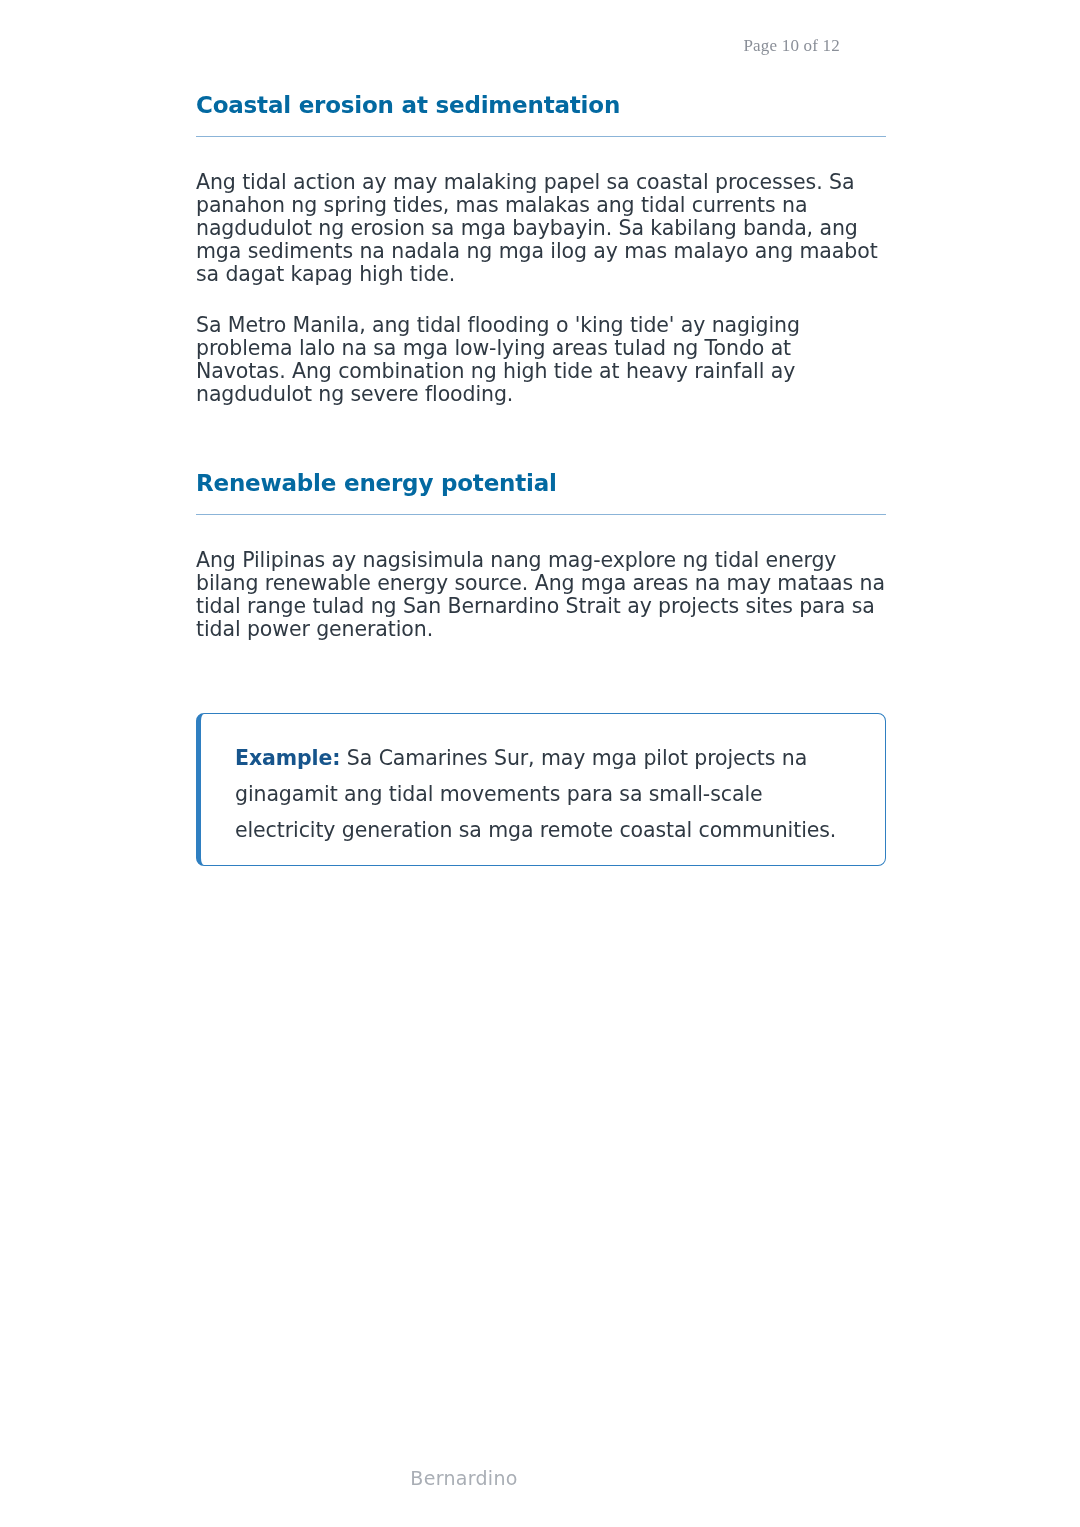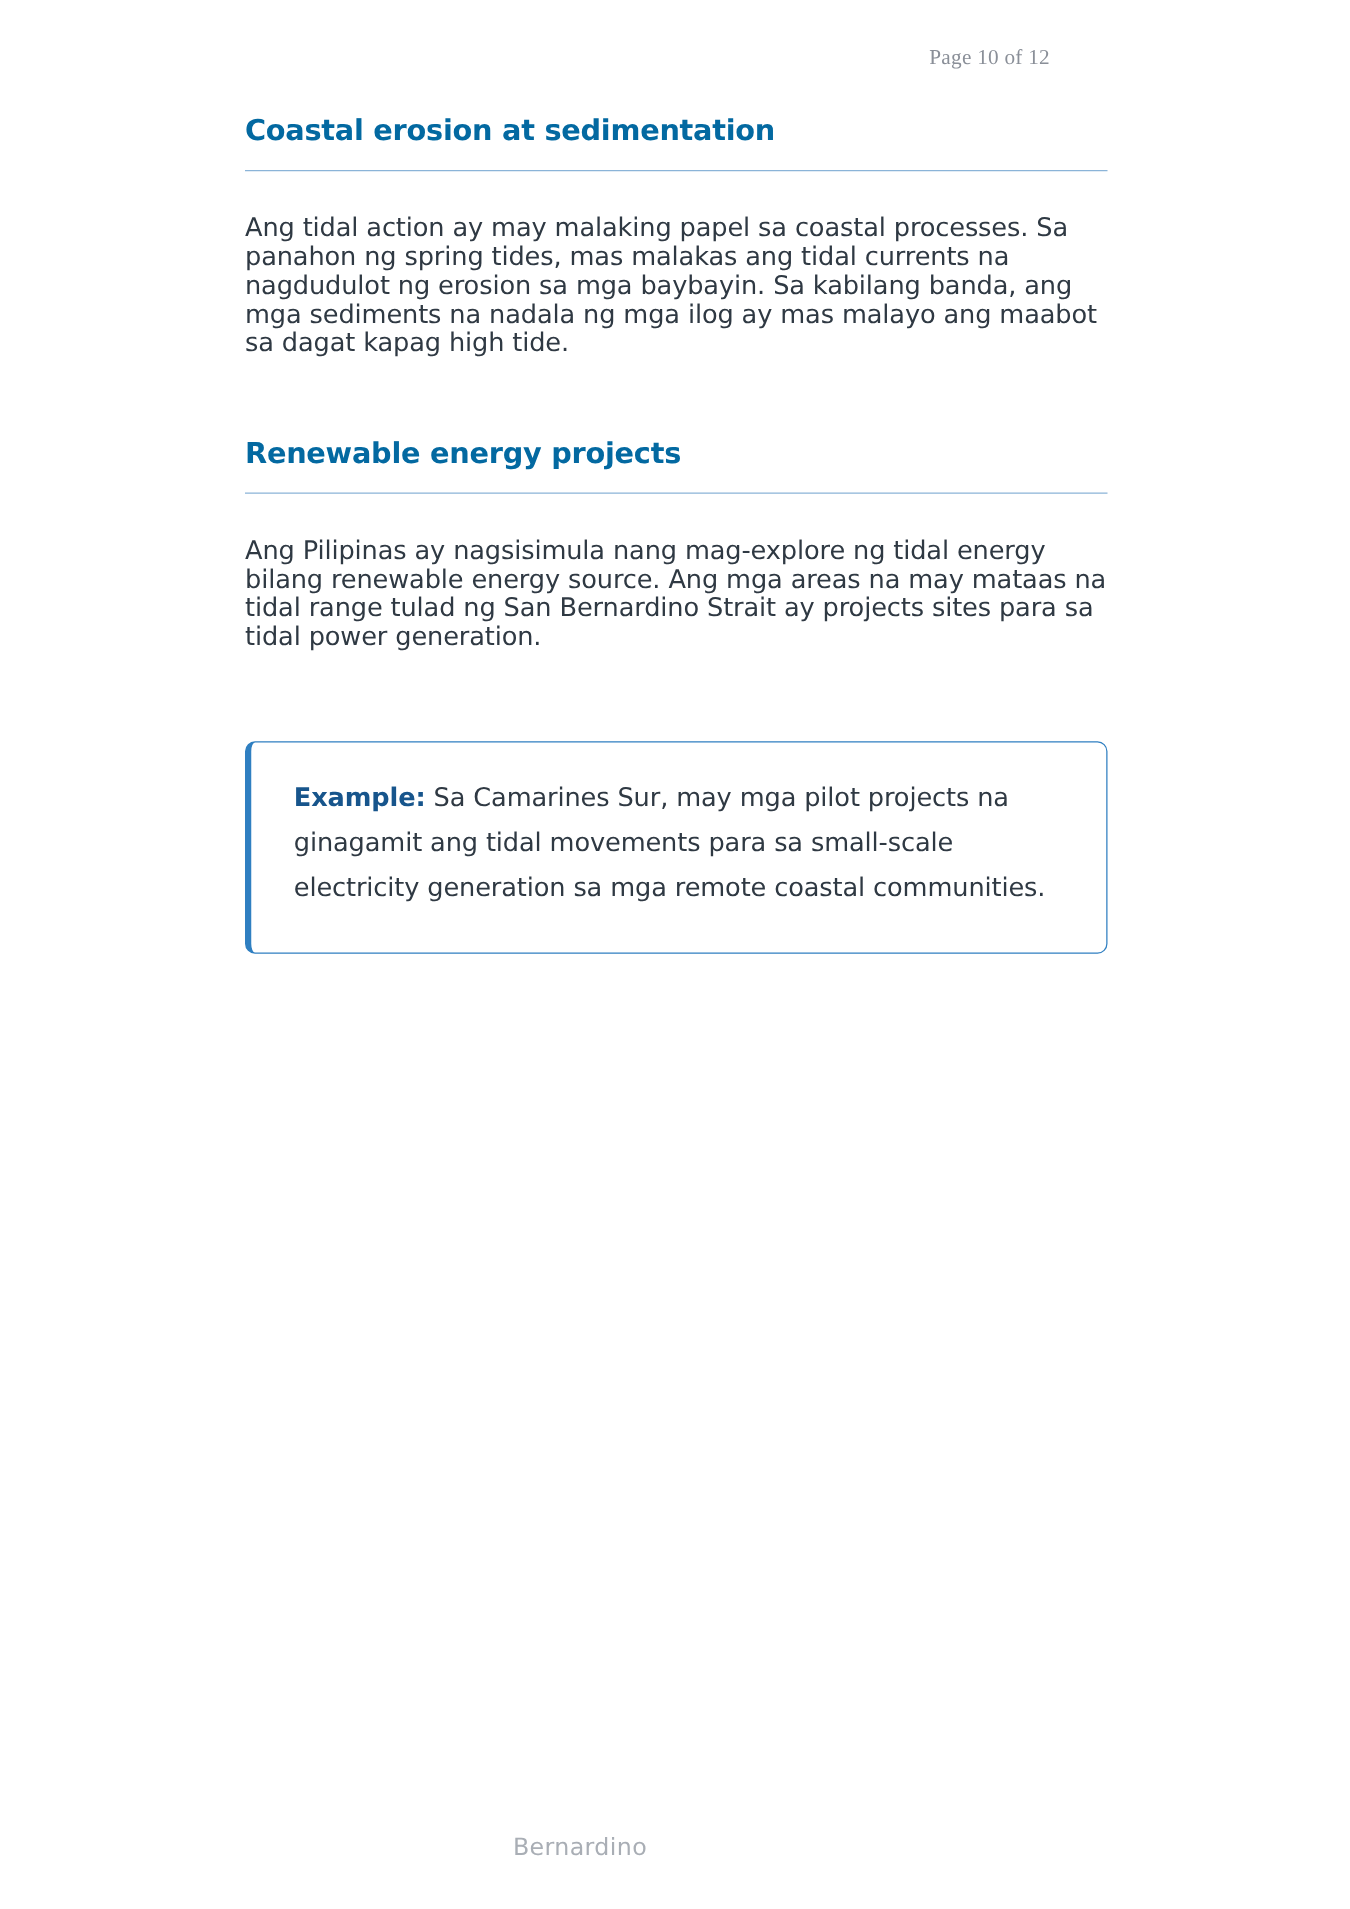--- a/index.html
+++ b/index.html
@@ -64,21 +64,21 @@
   .spacer-lg {
     height: 36px;
   }
   .spacer-md {
     height: 28px;
   }
   .example-box {
     border: 1.5px solid #2f7fc1;
     border-left: 5px solid #2f7fc1;
     border-radius: 8px;
-    padding: 26px 32px 34px 34px;
+    padding: 26px 32px 17px 34px;
     box-sizing: border-box;
     margin-top: 16px;
   }
   .example-box p {
     margin: 0;
     font-size: 20.5px;
     line-height: 36px;
     color: #2f3943;
     letter-spacing: -0.1px;
   }
@@ -104,24 +104,25 @@
 
   <div class="page-number">Page 10 of 12</div>
 
   <div class="content">
 
     <h2 class="section-heading">Coastal erosion at sedimentation</h2>
     <hr class="heading-rule">
 
     <p class="body-text">Ang tidal action ay may malaking papel sa coastal processes. Sa panahon ng spring tides, mas malakas ang tidal currents na nagdudulot ng erosion sa mga baybayin. Sa kabilang banda, ang mga sediments na nadala ng mga ilog ay mas malayo ang maabot sa dagat kapag high tide.</p>
 
+    <p class="body-text">Sa Metro Manila, ang tidal flooding o 'king tide' ay nagiging problema lalo na sa mga low-lying areas tulad ng Tondo at Navotas. Ang combination ng high tide at heavy rainfall ay nagdudulot ng severe flooding.</p>
 
     <div class="spacer-lg"></div>
 
-    <h2 class="section-heading">Renewable energy projects</h2>
+    <h2 class="section-heading">Renewable energy potential</h2>
     <hr class="heading-rule">
 
     <p class="body-text">Ang Pilipinas ay nagsisimula nang mag-explore ng tidal energy bilang renewable energy source. Ang mga areas na may mataas na tidal range tulad ng San Bernardino Strait ay projects sites para sa tidal power generation.</p>
 
     <div class="spacer-md"></div>
 
     <div class="example-box">
       <p><span class="example-label">Example:</span><span> Sa Camarines Sur, may mga pilot projects na ginagamit ang tidal movements para sa small-scale electricity generation sa mga remote coastal communities.</span></p>
     </div>
 

